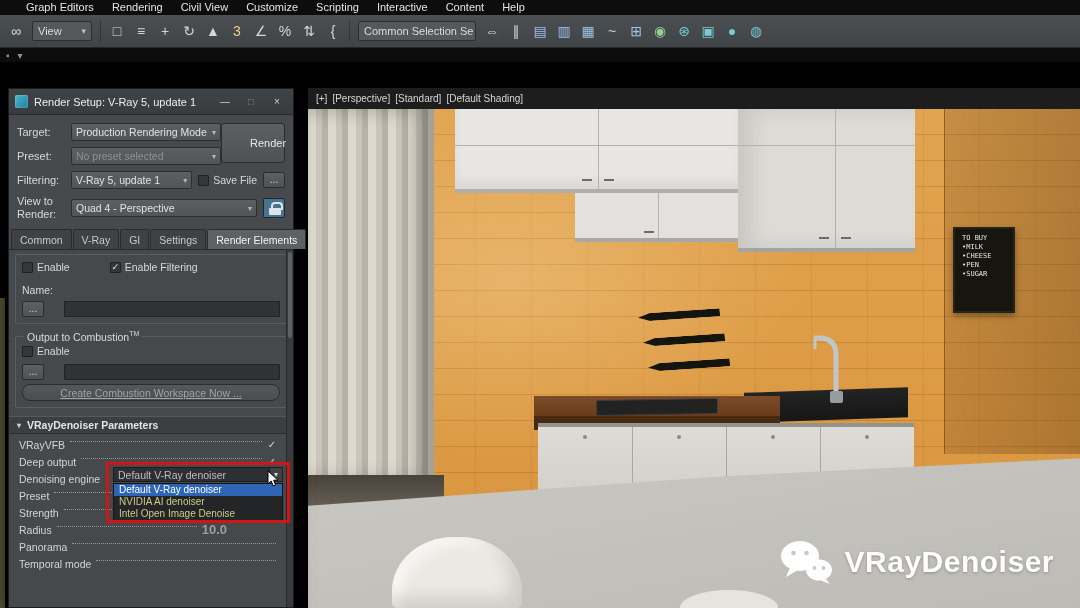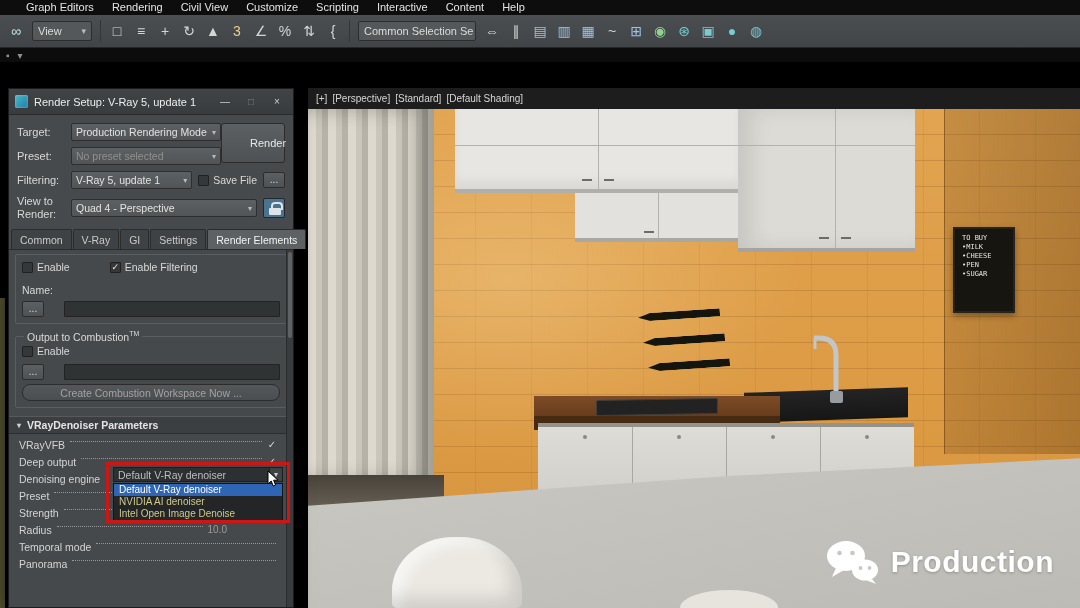--- a/index.html
+++ b/index.html
@@ -83,31 +83,31 @@
   .cbrow .cb.gap { margin-left:34px; }
   .frow { display:flex; align-items:flex-end; height:18px; margin-top:3px; gap:20px; }
   .flbl { width:34px; flex:none; color:#d8d8d8; font-size:10.5px; }
   .txt { flex:1; height:16px; background:#303334; border:1px solid #232323; border-radius:1px;
     color:#e8e8e8; font-size:10.5px; padding:0 4px; font-family:inherit; }
   .cgroup { margin:12px 6px 0 6px; border:1px solid #5a5e60; border-radius:2px; padding:6px; position:relative; }
   .legend { position:absolute; top:-7px; left:8px; background:#46494b; padding:0 3px;
     font-size:10.5px; color:#d8d8d8; }
   .legend sup { font-size:7px; }
   .wide-btn { width:100%; height:17px; margin-top:4px; background:linear-gradient(#54585a,#4a4e50);
-    border:1px solid #2c2c2c; border-radius:8px; color:#a2a2a2; font-size:10.5px; font-family:inherit; }
+    border:1px solid #2c2c2c; border-radius:8px; color:#a2a2a2; font-size:10.5px; font-family:inherit;text-decoration:underline; }
   .rollout { margin-top:8px; height:18px; background:#3c3f41; border-top:1px solid #57595b;
     border-bottom:1px solid #2e2e2e; display:flex; align-items:center; gap:6px; padding-left:8px;
     color:#e4e4e4; font-weight:bold; font-size:10.5px; }
   .r-arrow { font-size:8px; color:#cfcfcf; }
   .params { margin-top:2px; }
   .prow { display:flex; align-items:center; height:17px; padding:0 14px 0 10px; color:#d4d4d4; font-size:10.5px; }
   .plbl { white-space:nowrap; margin-right:2px; }
   .leader { flex:1; border-bottom:1px dotted #969696; transform:translateY(-3px); margin:0 3px; }
   .pchk { width:14px; text-align:center; color:#d6d6d6; font-size:10px; }
-  .pval { color:#9c9c9c; font-size:10px; margin-left:2px; }
+  .pval { color:#9c9c9c; font-size:13px; margin-left:2px;font-weight:bold; }
   .pspacer { width:52px; flex:none; }
   .combo-gap { width:172px; flex:none; }
 
   .combo { position:absolute; left:104px; top:217px; width:170px; height:15px; background:#2d3032;
     border:1px solid #1e1e1e; display:flex; align-items:center; color:#bdbdbd; font-size:10.5px; z-index:3; }
   .combo-text { flex:1; padding-left:4px; overflow:hidden; white-space:nowrap; }
   .combo-btn { width:13px; height:100%; background:#3e4244; border-left:1px solid #1e1e1e;
     display:flex; align-items:center; justify-content:center; font-size:8px; color:#cfcfcf; }
   .engine-list { position:absolute; left:104px; top:233px; width:170px; background:#232527;
     border:1px solid #151515; z-index:4; }
@@ -358,25 +358,25 @@
         <span class="plbl">Strength</span>
         <span class="leader"></span>
       </div>
       <div class="prow">
         <span class="plbl">Radius</span>
         <span class="leader"></span>
         <span class="pval">10.0</span>
         <span class="pspacer"></span>
       </div>
       <div class="prow">
+        <span class="plbl">Panorama</span>
+        <span class="leader"></span>
+      </div>
+      <div class="prow">
         <span class="plbl">Temporal mode</span>
-        <span class="leader"></span>
-      </div>
-      <div class="prow">
-        <span class="plbl">Panorama</span>
         <span class="leader"></span>
       </div>
     </div>
 
     <div class="combo">
       <span class="combo-text">Default V-Ray denoiser</span>
       <span class="combo-btn">▾</span>
     </div>
     <div class="engine-list">
       <div class="opt sel">Default V-Ray denoiser</div>
@@ -469,16 +469,16 @@
       <svg width="54" height="48" viewBox="0 0 54 48">
         <ellipse cx="21" cy="18" rx="19" ry="15" fill="#fff"></ellipse>
         <path d="M11 30 L7 39 L19 32 Z" fill="#fff"></path>
         <circle cx="14.5" cy="15" r="2.3" fill="#c9c8c3"></circle>
         <circle cx="27.5" cy="15" r="2.3" fill="#c9c8c3"></circle>
         <ellipse cx="40" cy="32" rx="13" ry="10.5" fill="#fff"></ellipse>
         <path d="M47 41 L51 46 L42 42.5 Z" fill="#fff"></path>
         <circle cx="35.5" cy="30" r="1.9" fill="#c9c8c3"></circle>
         <circle cx="44.5" cy="30" r="1.9" fill="#c9c8c3"></circle>
       </svg>
-      <span class="wm-text">Production</span>
+      <span class="wm-text">VRayDenoiser</span>
     </div>
   </div>
 </div>
 
 </body></html>

